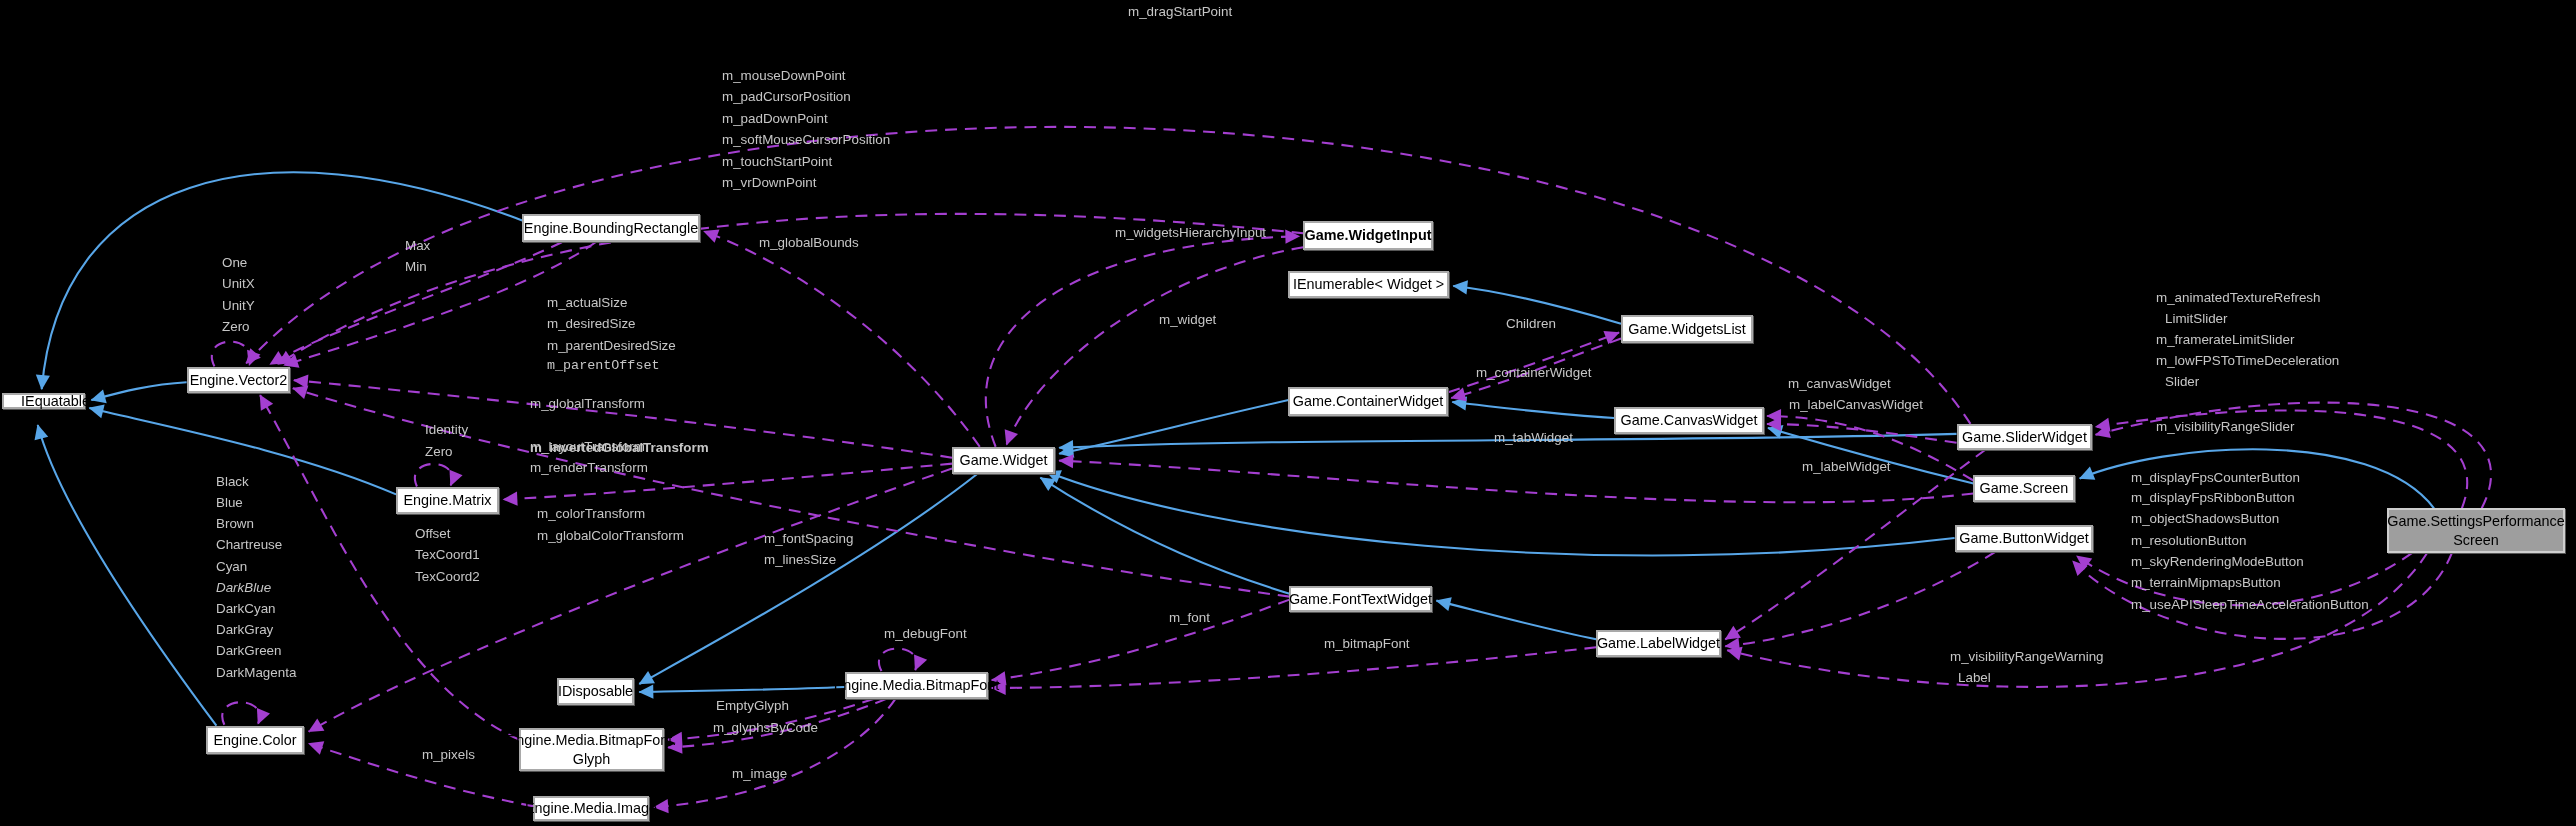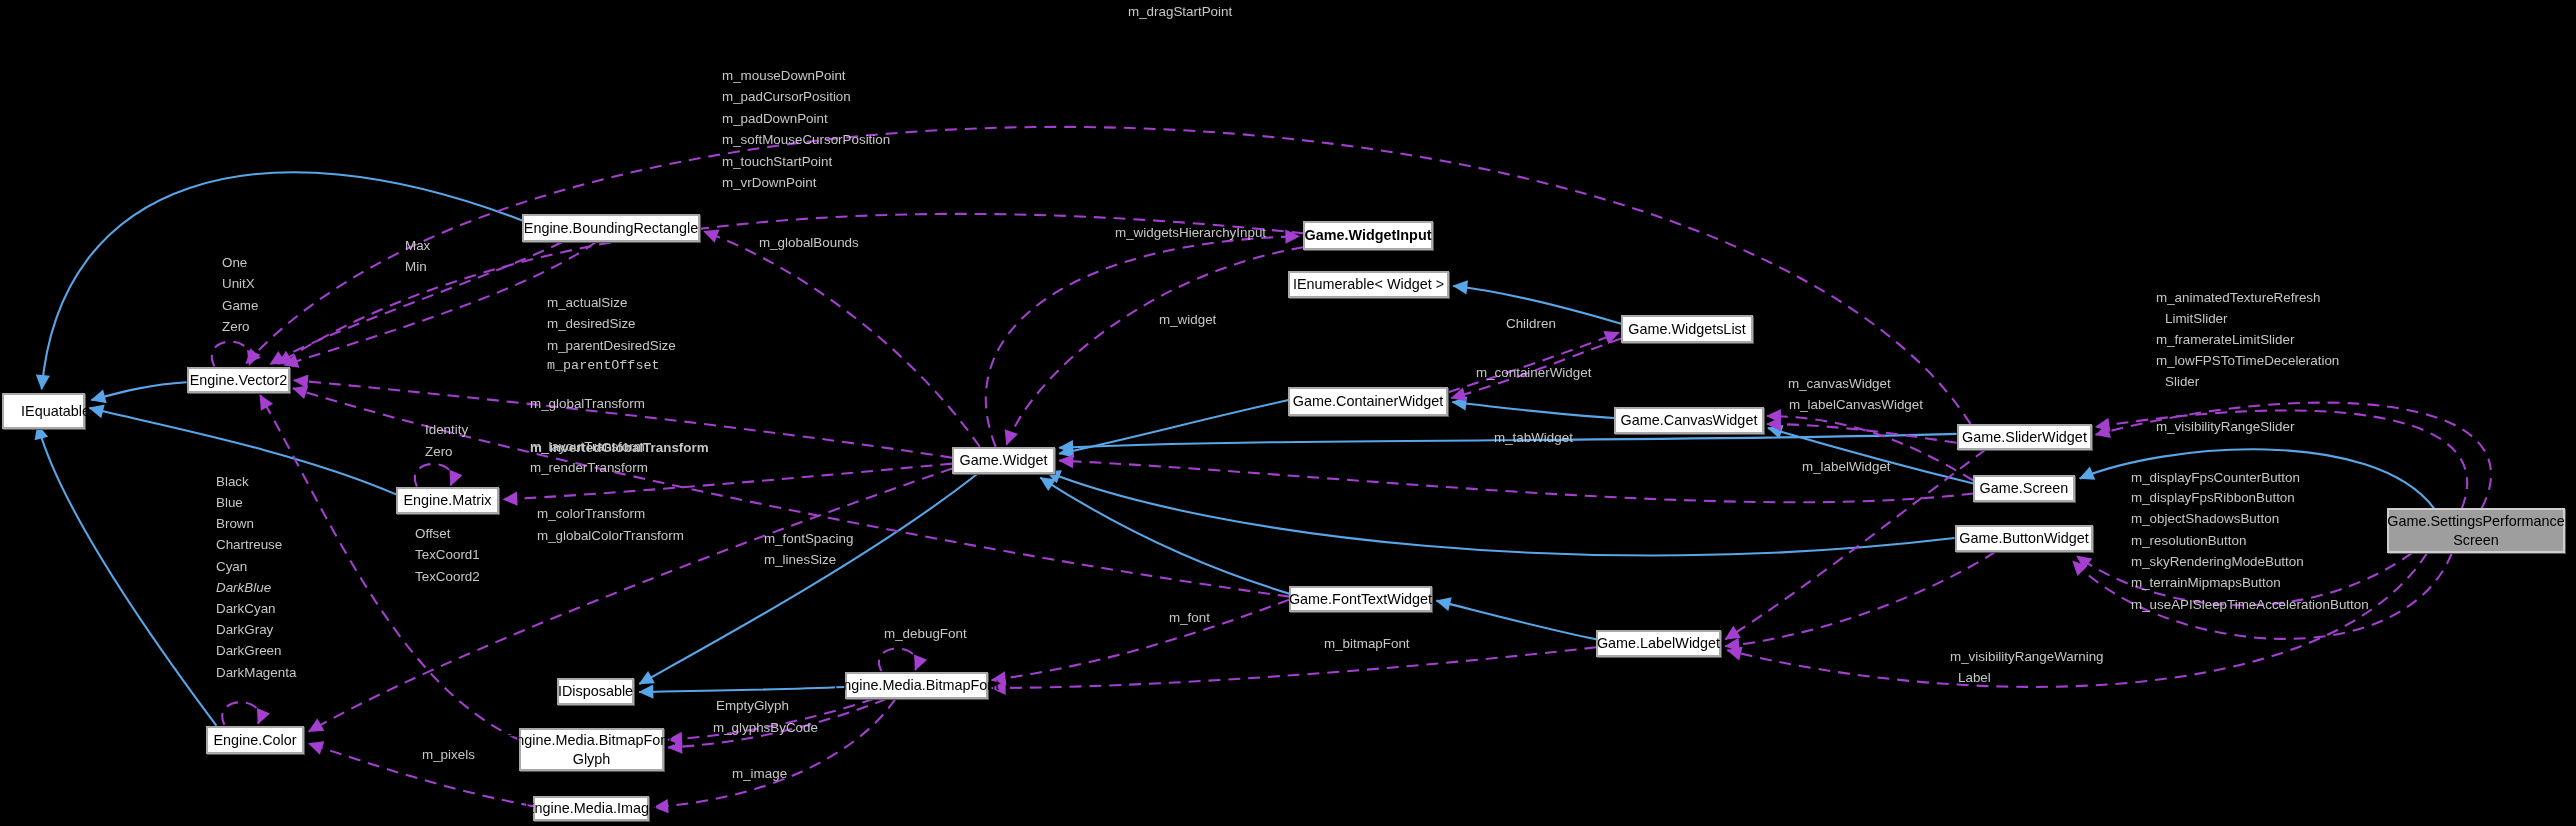--- a/index.html
+++ b/index.html
@@ -79,21 +79,21 @@
       <path d="M 2430 557 C 2310 641, 2162 611, 2092 560" class="edge usage" marker-end="url(#arrow-magenta)"></path>
       <path d="M 2470 557 C 2420 681, 2182 661, 2088 565" class="edge usage" marker-end="url(#arrow-magenta)"></path>
       <path d="M 2445 557 C 2340 721, 1962 711, 1740 655" class="edge usage" marker-end="url(#arrow-magenta)"></path>
       <path d="M 1299 604 C 1190 645, 1092 673, 999 685" class="edge usage" marker-end="url(#arrow-magenta)"></path>
       <path d="M 1608 652 C 1400 676, 1152 693, 999 693" class="edge usage" marker-end="url(#arrow-magenta)"></path>
       <path d="M 888 676 C 872 646, 934 646, 922 675" class="edge usage" marker-end="url(#arrow-magenta)"></path>
       <path d="M 893 704 C 820 733, 746 749, 673 753" class="edge usage" marker-end="url(#arrow-magenta)"></path>
       <path d="M 880 704 C 815 726, 742 741, 673 745" class="edge usage" marker-end="url(#arrow-magenta)"></path>
       <path d="M 902 704 C 860 766, 762 806, 659 813" class="edge usage" marker-end="url(#arrow-magenta)"></path>
     </svg>
-<div class="node" style="left: 2px; top: 393px; width: 83px; height: 36px; padding-left: 24px;">IEquatable</div>
+<div class="node" style="left: 2px; top: 393px; width: 83px; height: 16px; padding-left: 24px;">IEquatable</div>
     <div class="node" style="left: 187px; top: 367px; width: 103px; height: 26px;">Engine.Vector2</div>
     <div class="node" style="left: 522px; top: 214px; width: 178px; height: 28px;">Engine.BoundingRectangle</div>
     <div class="node" style="left: 396px; top: 487px; width: 103px; height: 27px;">Engine.Matrix</div>
     <div class="node" style="left: 206px; top: 726px; width: 98px; height: 28px;">Engine.Color</div>
     <div class="node" style="left: 952px; top: 447px; width: 103px; height: 27px;">Game.Widget</div>
     <div class="node" style="left: 1303px; top: 221px; width: 130px; height: 29px; font-weight: bold;">Game.WidgetInput</div>
     <div class="node" style="left: 1288px; top: 271px; width: 161px; height: 27px;">IEnumerable&lt; Widget &gt;</div>
     <div class="node" style="left: 1621px; top: 315px; width: 132px; height: 28px;">Game.WidgetsList</div>
     <div class="node" style="left: 1288px; top: 387px; width: 160px; height: 29px;">Game.ContainerWidget</div>
     <div class="node" style="left: 1614px; top: 407px; width: 150px; height: 27px;">Game.CanvasWidget</div>
@@ -111,21 +111,21 @@
 Screen</div>
     <div class="edge-label" style="left: 1128px; top: 4px;">m_dragStartPoint</div>
     <div class="edge-label" style="left: 722px; top: 68px;">m_mouseDownPoint</div>
     <div class="edge-label" style="left: 722px; top: 89px;">m_padCursorPosition</div>
     <div class="edge-label" style="left: 722px; top: 111px;">m_padDownPoint</div>
     <div class="edge-label" style="left: 722px; top: 132px;">m_softMouseCursorPosition</div>
     <div class="edge-label" style="left: 722px; top: 154px;">m_touchStartPoint</div>
     <div class="edge-label" style="left: 722px; top: 175px;">m_vrDownPoint</div>
     <div class="edge-label" style="left: 222px; top: 255px;">One</div>
     <div class="edge-label" style="left: 222px; top: 276px;">UnitX</div>
-    <div class="edge-label" style="left: 222px; top: 298px;">Game</div>
+    <div class="edge-label" style="left: 222px; top: 298px;">UnitY</div>
     <div class="edge-label" style="left: 222px; top: 319px;">Zero</div>
     <div class="edge-label" style="left: 405px; top: 238px;">Max</div>
     <div class="edge-label" style="left: 405px; top: 259px;">Min</div>
     <div class="edge-label" style="left: 759px; top: 235px;">m_globalBounds</div>
     <div class="edge-label" style="left: 547px; top: 295px;">m_actualSize</div>
     <div class="edge-label" style="left: 547px; top: 316px;">m_desiredSize</div>
     <div class="edge-label" style="left: 547px; top: 338px;">m_parentDesiredSize</div>
     <div class="edge-label" style="left: 547px; top: 358px; font-family: Liberation Mono, monospace;">m_parentOffset</div>
     <div class="edge-label" style="left: 530px; top: 396px;">m_globalTransform</div>
     <div class="edge-label" style="left: 530px; top: 440px; font-weight: bold;">m_invertedGlobalTransform</div>

